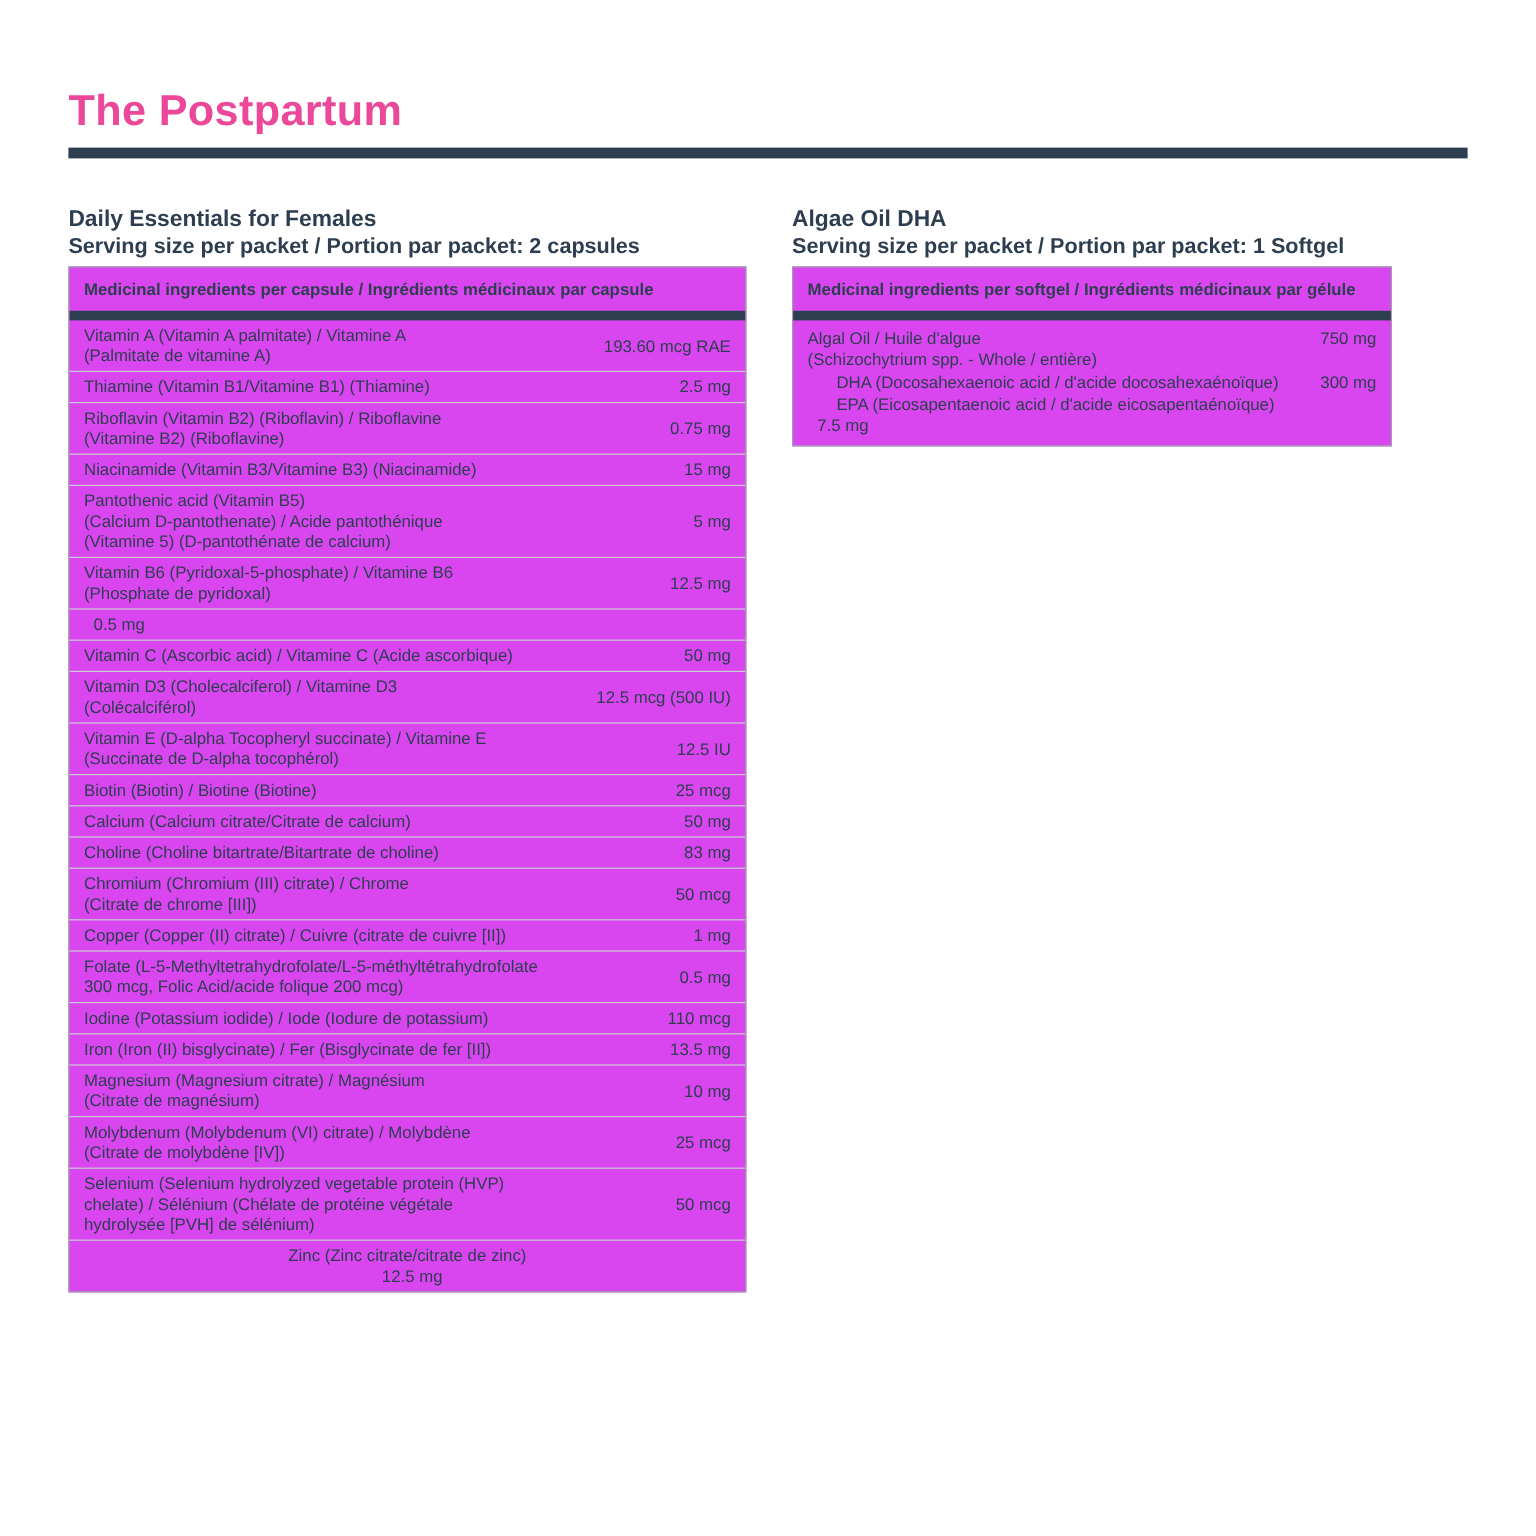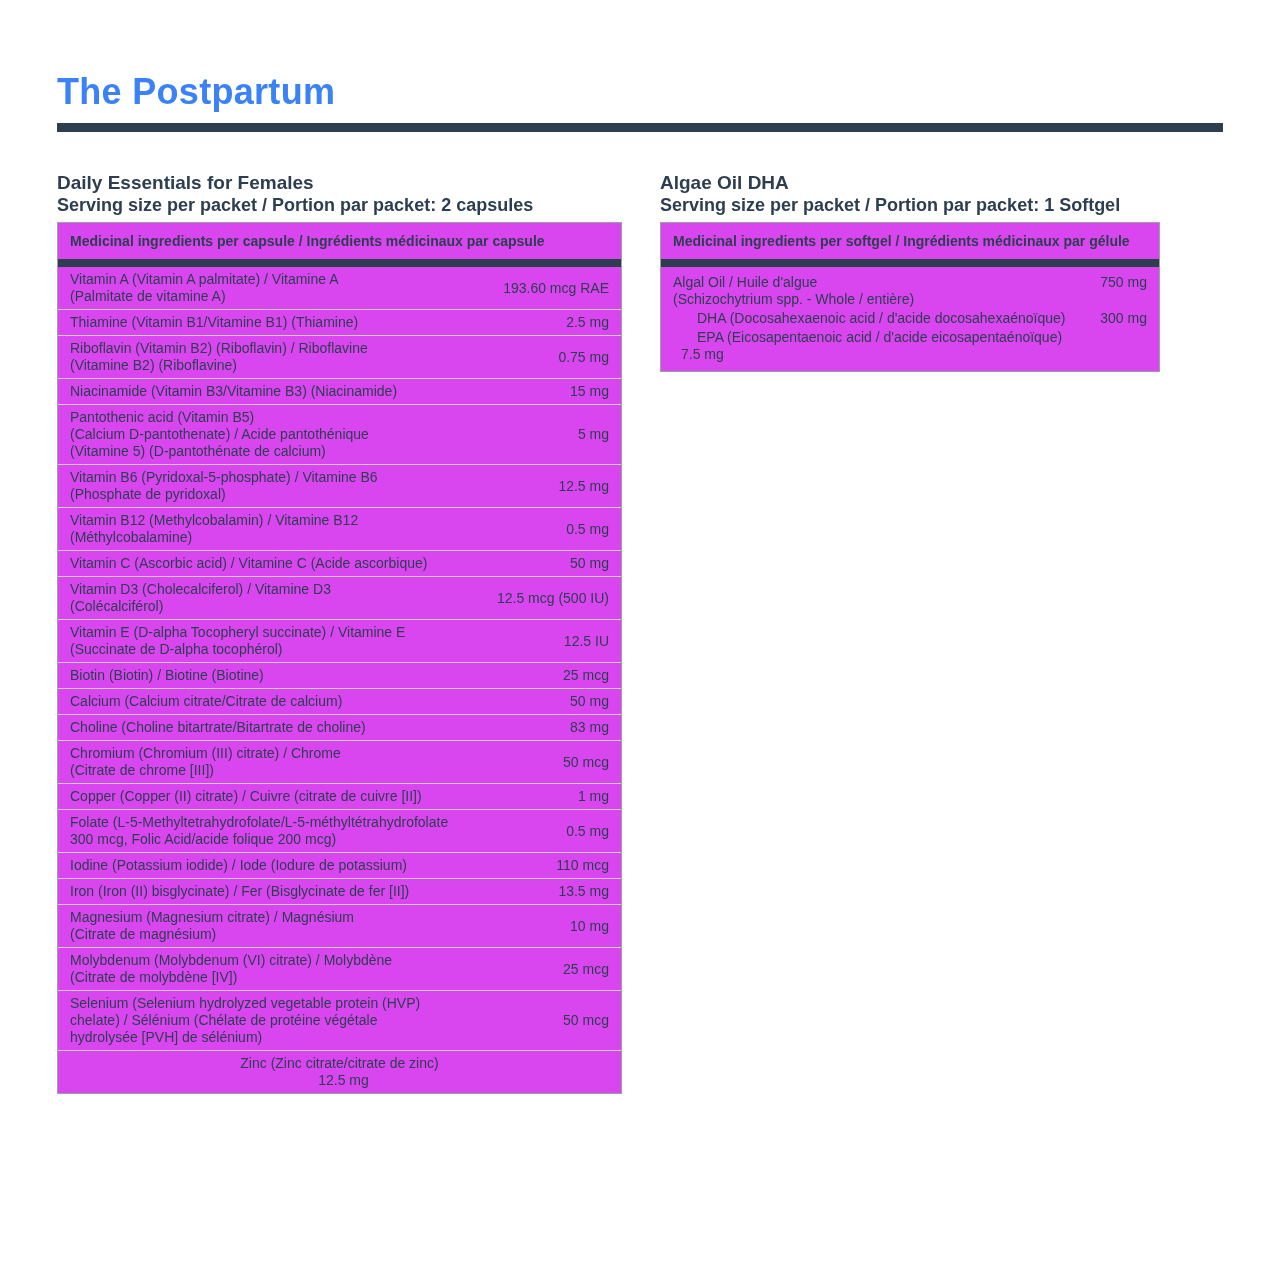--- a/index.html
+++ b/index.html
@@ -12,21 +12,21 @@
     position: relative;
     overflow: hidden;
   }
   .page { padding: 70px 57px 0 57px; }
 
   .page-title {
     font-size: 36px;
     font-weight: 700;
     letter-spacing: 0.3px;
     line-height: 44px;
-    color: #3b82f6;
+    color: #ec4899;
   }
   .title-rule {
     height: 9px;
     background: #2d3e50;
     margin-top: 9px;
   }
 
   .columns {
     display: flex;
     gap: 38px;
@@ -128,22 +128,20 @@
 (Calcium D-pantothenate) / Acide pantothénique
 (Vitamine 5) (D-pantothénate de calcium)</div>
               <div class="amount">5 mg</div>
             </div>
             <div class="row">
               <div class="name">Vitamin B6 (Pyridoxal-5-phosphate) / Vitamine B6
 (Phosphate de pyridoxal)</div>
               <div class="amount">12.5 mg</div>
             </div>
             <div class="row">
-              <div class="name">Vitamin B12 (Methylcobalamin) / Vitamine B12
-(Méthylcobalamine)</div>
               <div class="amount">0.5 mg</div>
             </div>
             <div class="row">
               <div class="name">Vitamin C (Ascorbic acid) / Vitamine C (Acide ascorbique)</div>
               <div class="amount">50 mg</div>
             </div>
             <div class="row">
               <div class="name">Vitamin D3 (Cholecalciferol) / Vitamine D3
 (Colécalciférol)</div>
               <div class="amount">12.5 mcg (500 IU)</div>

